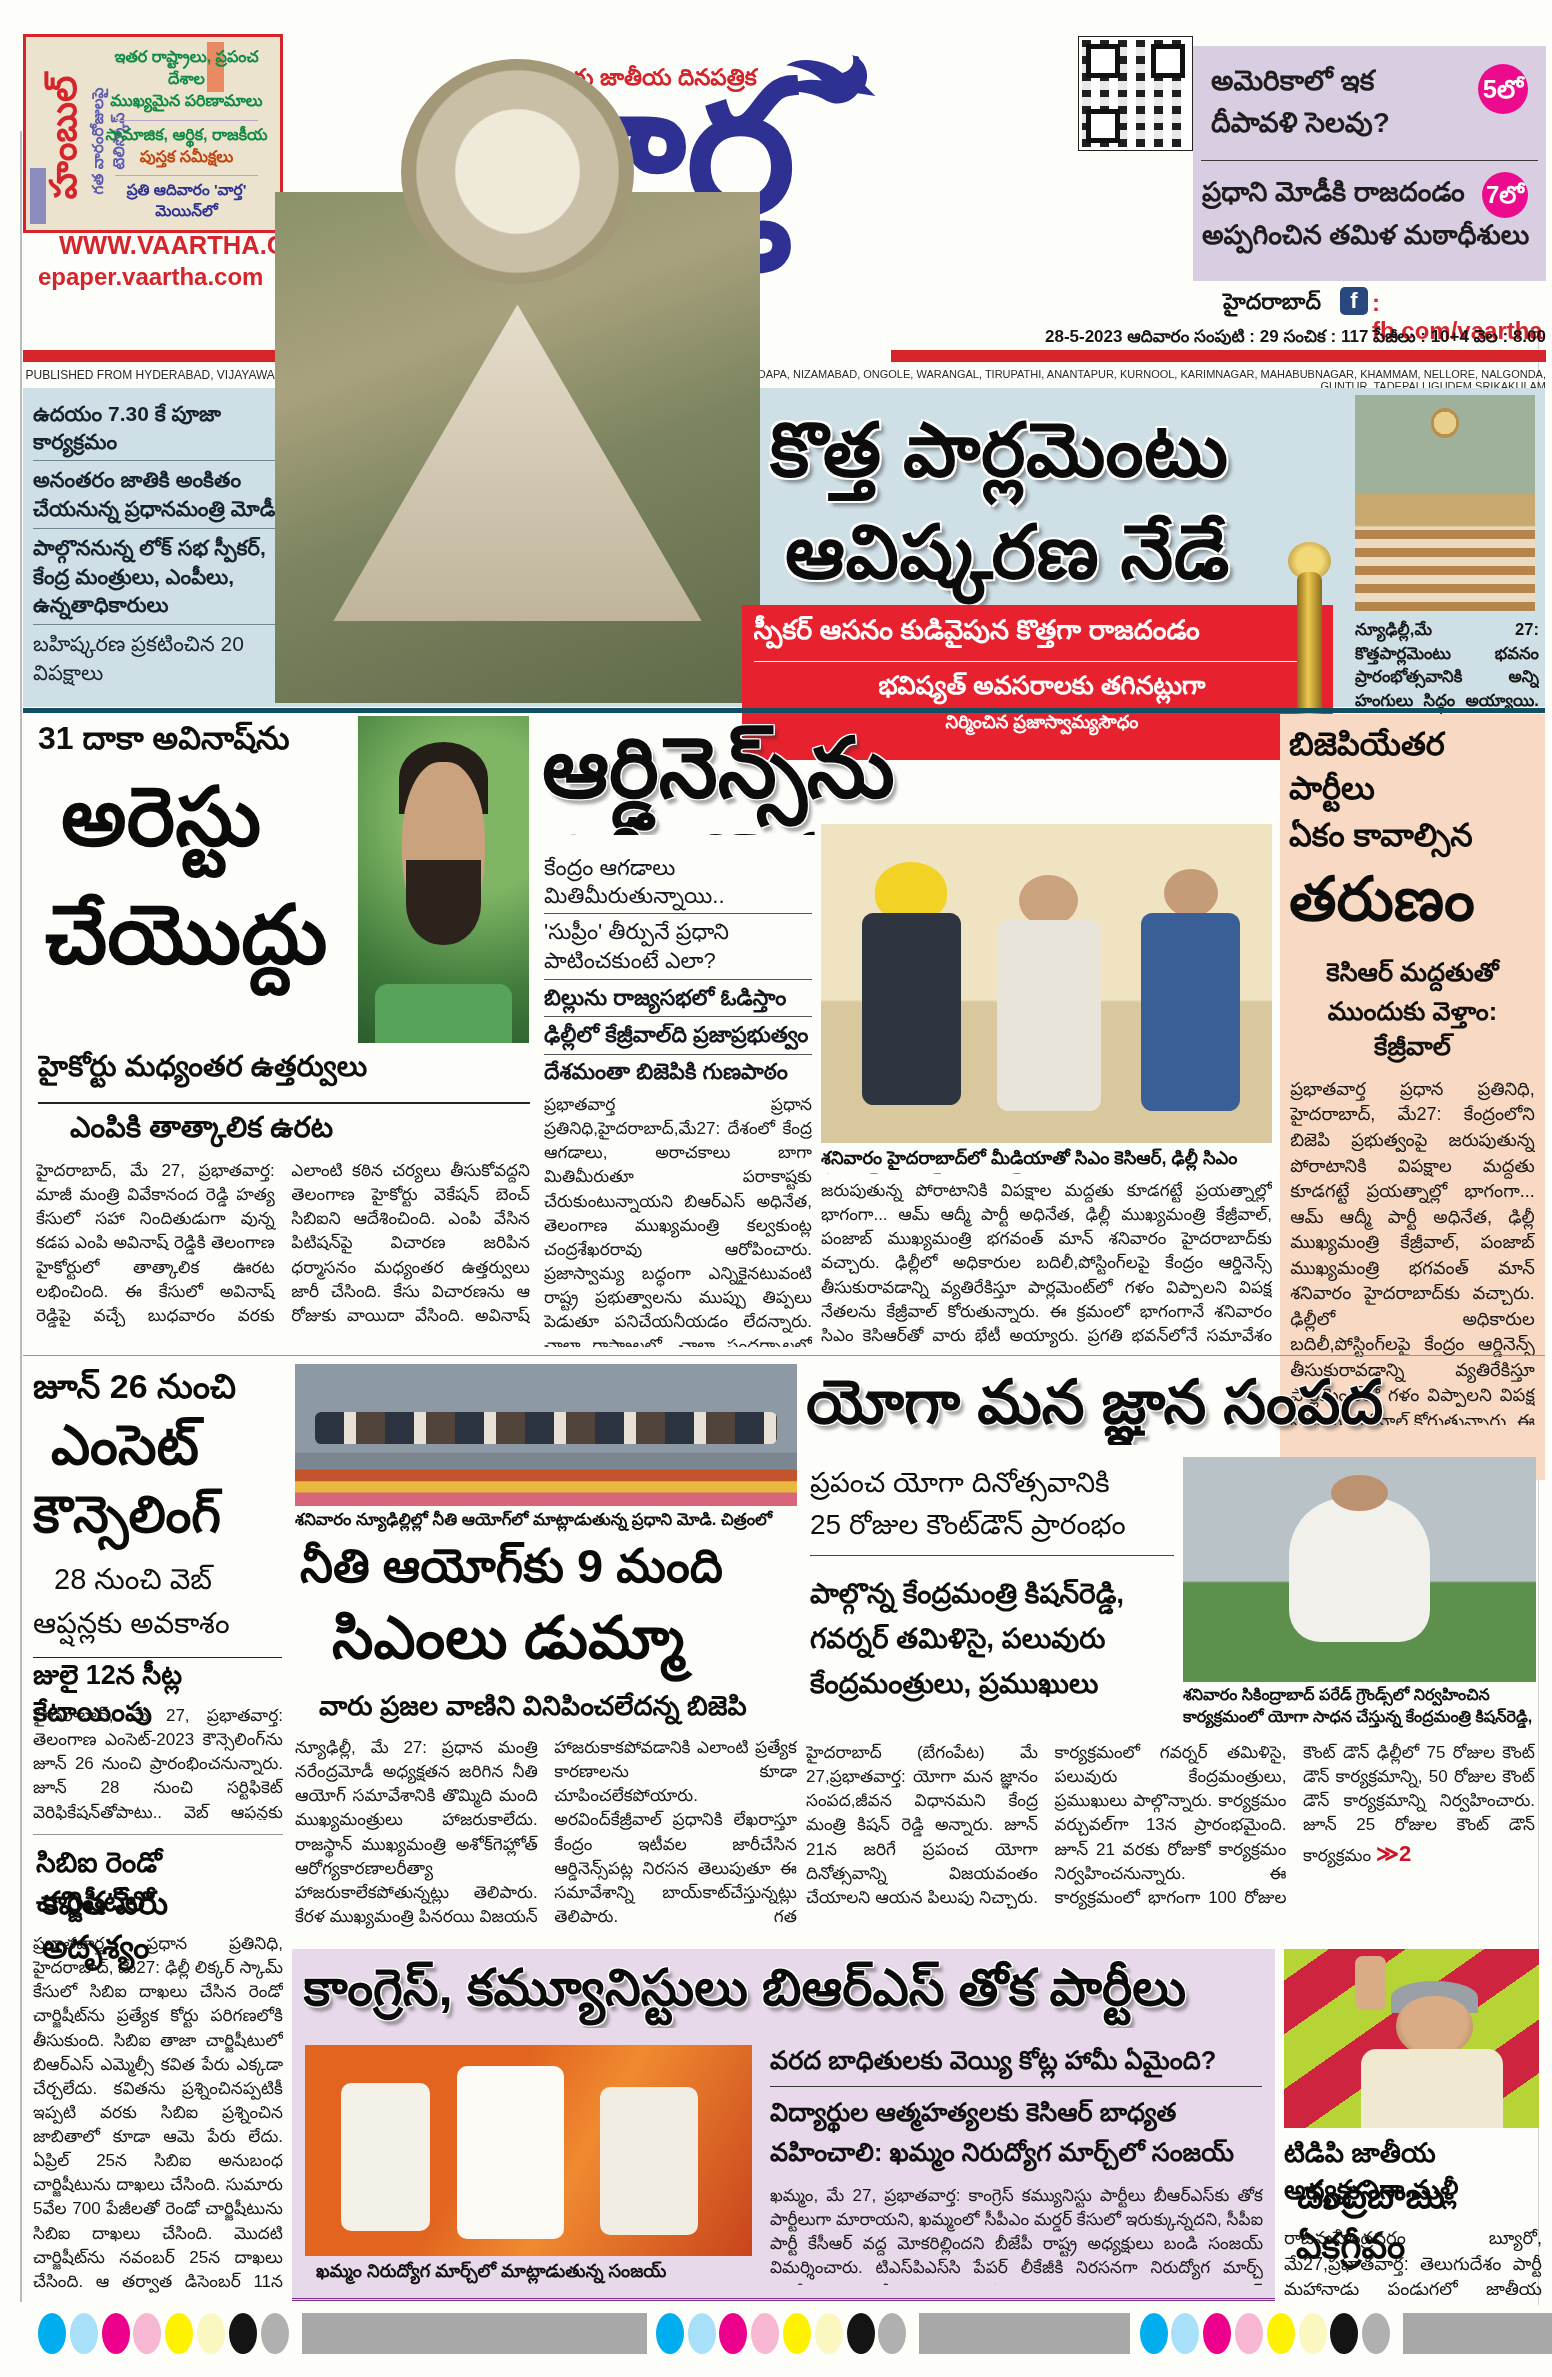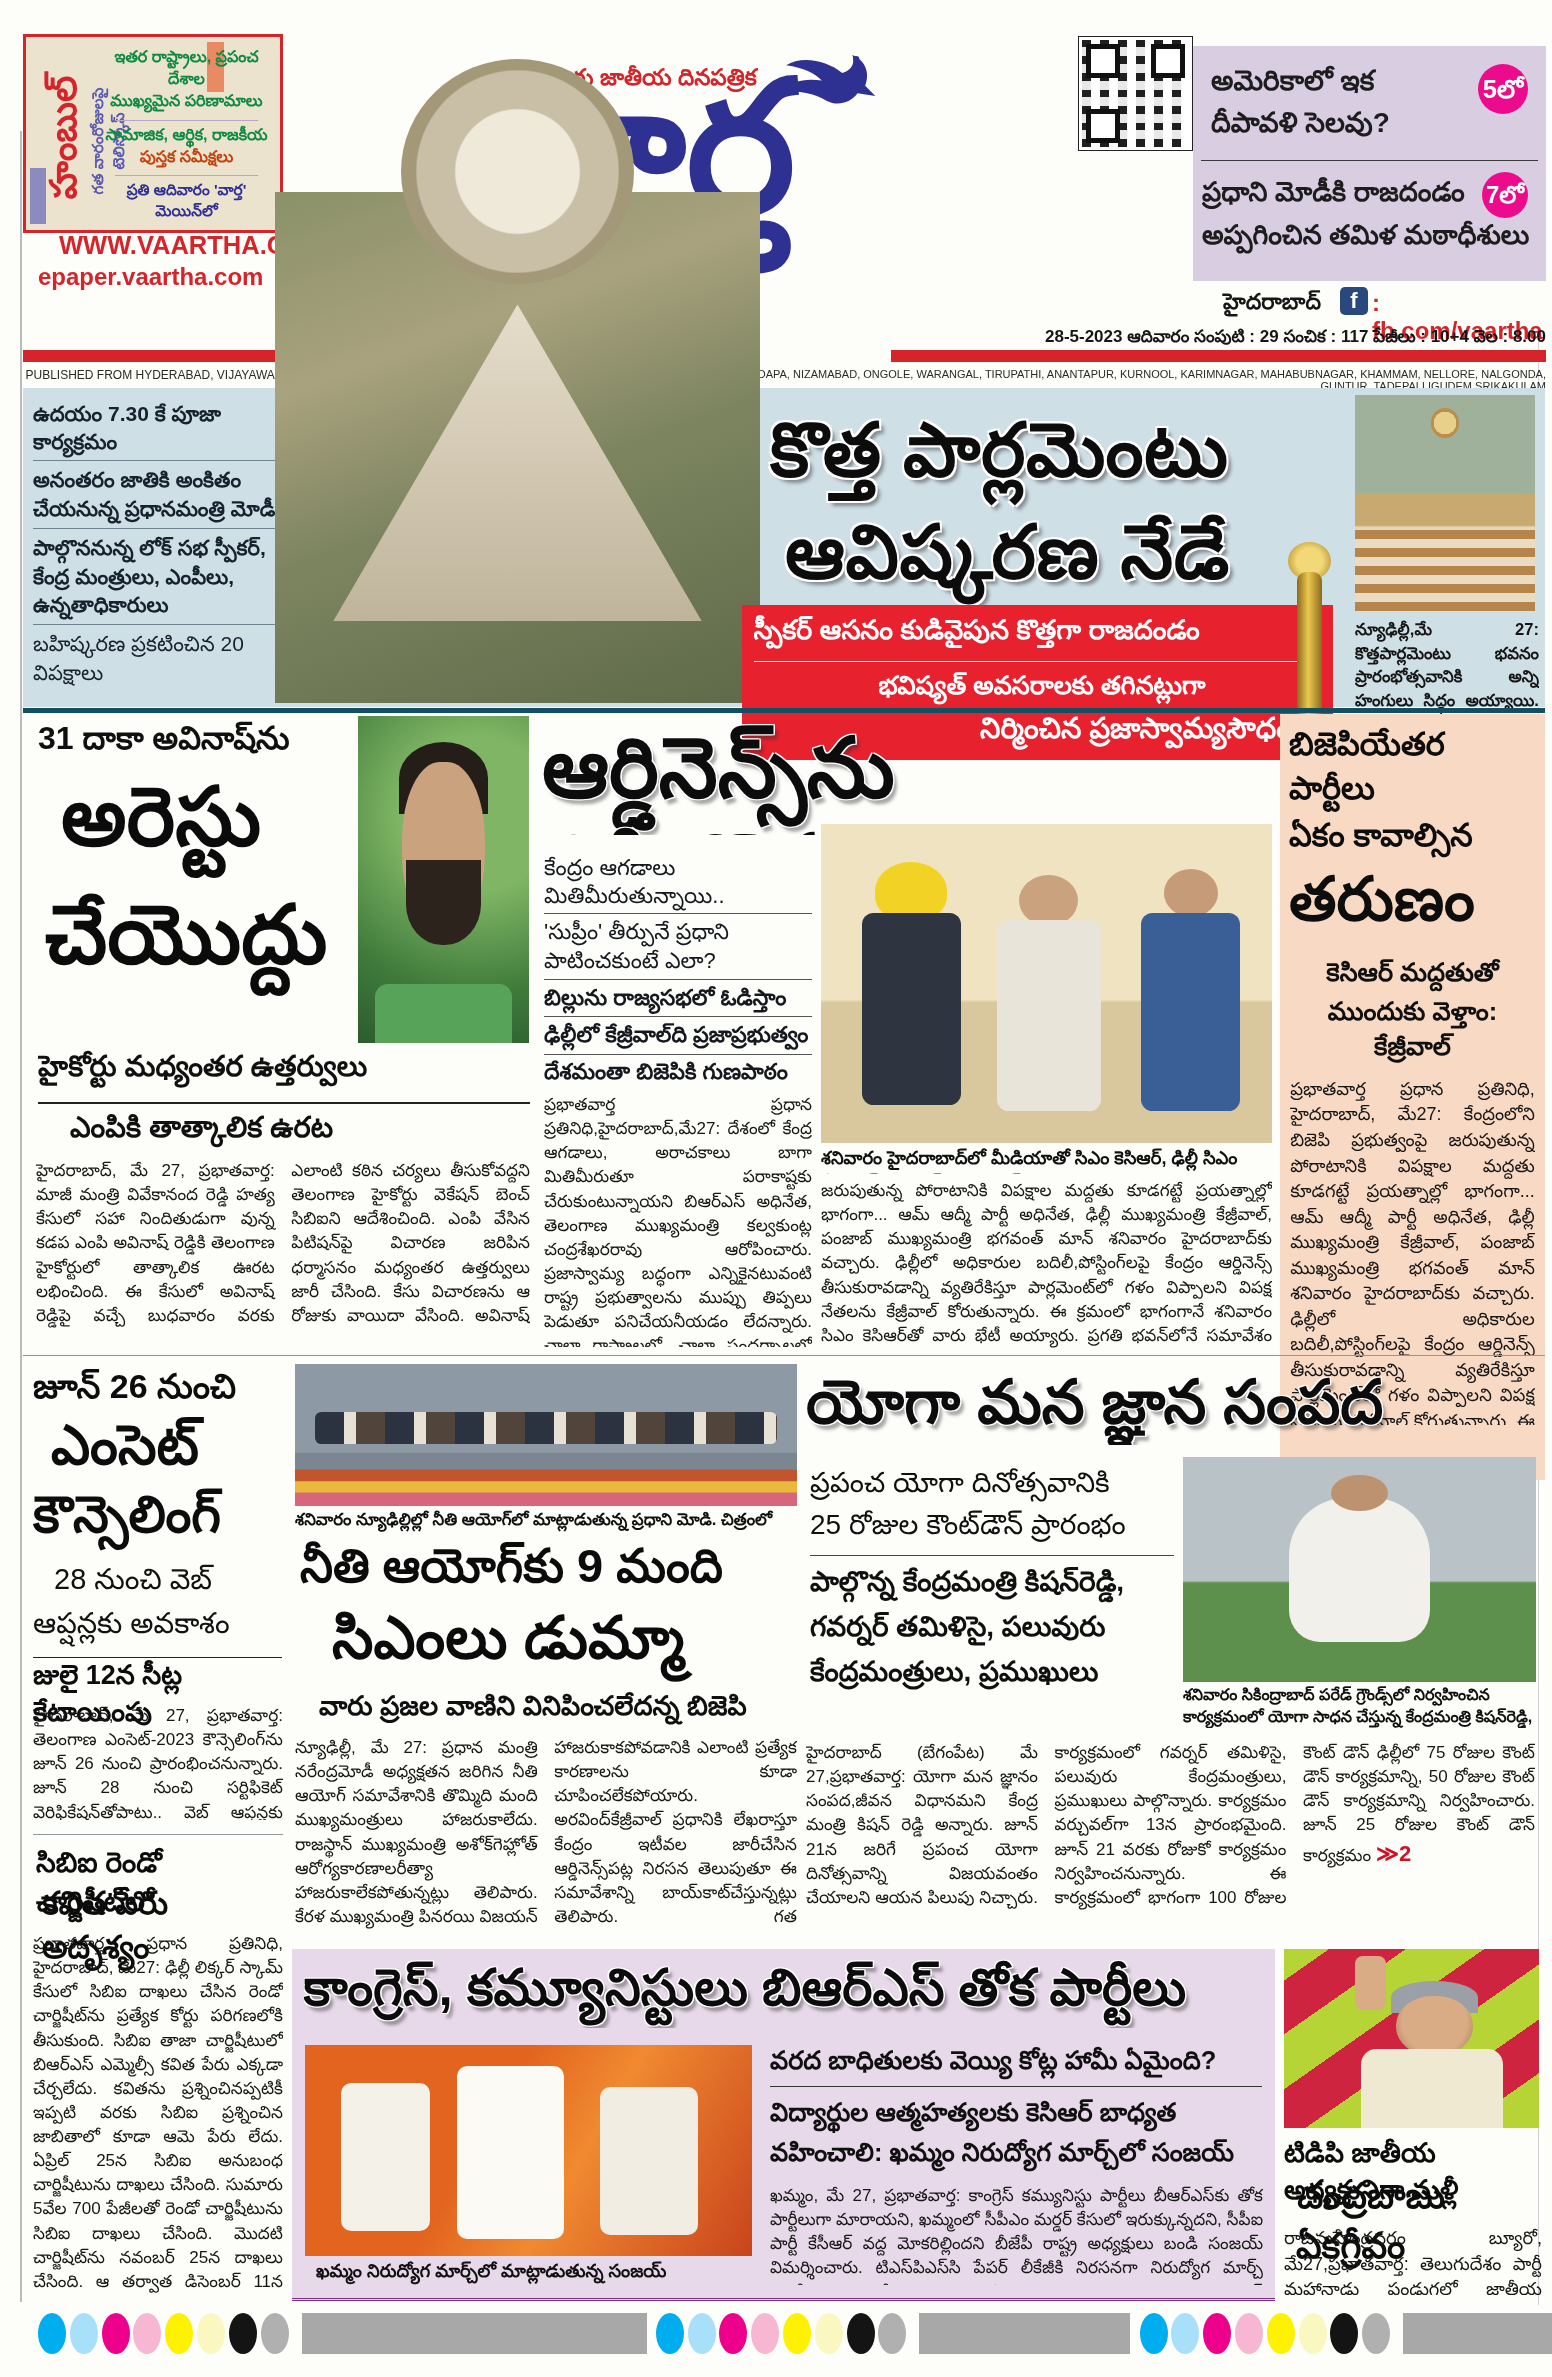--- a/index.html
+++ b/index.html
@@ -149,21 +149,21 @@
     <div class="circ"></div>
     <div class="tri"></div>
   </div>
 
   <div class="abs outhead" style="left:770px;top:409px;width:575px;font-size:75px;line-height:1.1;">కొత్త పార్లమెంటు</div>
   <div class="abs outhead" style="left:785px;top:511px;width:575px;font-size:75px;line-height:1.1;">ఆవిష్కరణ నేడే</div>
 
   <div class="abs" style="left:742px;top:605px;width:591px;height:155px;background:#e8212e;color:#fff;">
     <div class="abs ov" style="left:11.5px;top:10.2px;width:549px;font-size:27px;font-weight:bold;border-bottom:1.9px solid #fff;padding-bottom:9px;">స్పీకర్ ఆసనం కుడివైపున కొత్తగా రాజదండం</div>
     <div class="abs ov" style="left:51px;top:66px;width:498px;font-size:25.5px;font-weight:bold;text-align:center;">భవిష్యత్ అవసరాలకు తగినట్లుగా</div>
-    <div class="abs ov" style="left:51px;top:107px;width:498px;font-size:29px;font-weight:bold;text-align:right;">నిర్మించిన ప్రజాస్వామ్యసౌధం</div>
+    <div class="abs ov" style="left:51px;top:107px;width:498px;font-size:18px;font-weight:bold;text-align:center;">నిర్మించిన ప్రజాస్వామ్యసౌధం</div>
   </div>
 
   <div class="abs ph-sengol" style="left:1271px;top:530px;width:77px;height:192px;">
     <div class="sengol-knob"></div>
       <div class="sengol-shaft"></div>
   </div>
 
   <div class="abs ph ph-chamber" style="left:1355px;top:395px;width:180px;height:217px;">
     <div class="emb"></div>
       <div class="rows"></div>
@@ -252,21 +252,21 @@
   <div class="abs ov" style="left:332px;top:1604px;width:460px;font-size:59px;font-weight:bold;color:#0b0b0b;">సిఎంలు డుమ్మా</div>
   <div class="abs ov" style="left:319px;top:1691px;width:473px;font-size:27px;font-weight:bold;color:#101010;">వారు ప్రజల వాణిని వినిపించలేదన్న బిజెపి</div>
   <div class="abs body-sm" style="left:295px;top:1736px;width:502px;height:204px;column-count:2;column-gap:16.6px;">
     <span>న్యూఢిల్లీ, మే 27: ప్రధాన మంత్రి నరేంద్రమోడీ అధ్యక్షతన జరిగిన నీతి ఆయోగ్ సమావేశానికి తొమ్మిది మంది ముఖ్యమంత్రులు హాజరుకాలేదు. రాజస్థాన్ ముఖ్యమంత్రి అశోక్‌గెహ్లోత్ ఆరోగ్యకారణాలరీత్యా హాజరుకాలేకపోతున్నట్లు తెలిపారు. కేరళ ముఖ్యమంత్రి పినరయి విజయన్ హాజరుకాకపోవడానికి ఎలాంటి ప్రత్యేక కారణాలను కూడా చూపించలేకపోయారు. అరవింద్‌కేజ్రీవాల్ ప్రధానికి లేఖరాస్తూ కేంద్రం ఇటీవల జారీచేసిన ఆర్డినెన్స్‌పట్ల నిరసన తెలుపుతూ ఈ సమావేశాన్ని బాయ్‌కాట్‌చేస్తున్నట్లు తెలిపారు. గత సమావేశాల్లోముఖ్యమంత్రులు గైర్హాజరైన సందర్భాలు గతంలోనూ ఉన్నాయి. బీహార్ ముఖ్యమంత్రి నితీష్ కుమార్ కూడా హాజరుకాలేదు.</span> 
   </div>
 
   <div class="abs blkhead ov" style="left:806px;top:1367px;width:728px;height:78px;font-size:61px;">యోగా మన జ్ఞాన సంపద</div>
   <div class="abs ov" style="left:810px;top:1462px;width:364px;height:268px;">
     <div style="font-size:28px;color:#101010;line-height:1.5;">ప్రపంచ యోగా దినోత్సవానికి</div>
     <div style="font-size:28px;color:#101010;line-height:1.5;border-bottom:1.9px solid #444;padding-bottom:9px;">25 రోజుల కౌంట్‌డౌన్ ప్రారంభం</div>
-    <div style="font-size:28px;font-weight:bold;color:#101010;line-height:1.6;margin-top:4px;">పాల్గొన్న కేంద్రమంత్రి కిషన్‌రెడ్డి,</div>
+    <div style="font-size:28px;font-weight:bold;color:#101010;line-height:1.6;margin-top:16px;">పాల్గొన్న కేంద్రమంత్రి కిషన్‌రెడ్డి,</div>
     <div style="font-size:28px;font-weight:bold;color:#101010;line-height:1.6;">గవర్నర్ తమిళిసై, పలువురు</div>
     <div style="font-size:28px;font-weight:bold;color:#101010;line-height:1.6;">కేంద్రమంత్రులు, ప్రముఖులు</div>
   </div>
   <div class="abs ph ph-yoga" style="left:1183px;top:1457px;width:353px;height:225px;">
       <div class="fig"></div>
       <div class="head"></div>
     </div>
   <div class="abs cap ov" style="left:1183px;top:1686px;width:353px;height:42px;font-size:16px;">శనివారం సికింద్రాబాద్ పరేడ్ గ్రౌండ్స్‌లో నిర్వహించిన కార్యక్రమంలో యోగా సాధన చేస్తున్న కేంద్రమంత్రి కిషన్‌రెడ్డి, గవర్నర్ తమిళిసై</div>
   <div class="abs body-sm" style="left:806px;top:1741px;width:729px;height:199px;column-count:3;column-gap:16.6px;">
     <span>హైదరాబాద్ (బేగంపేట) మే 27,ప్రభాతవార్త: యోగా మన జ్ఞానం సంపద,జీవన విధానమని కేంద్ర మంత్రి కిషన్ రెడ్డి అన్నారు. జూన్ 21న జరిగే ప్రపంచ యోగా దినోత్సవాన్ని విజయవంతం చేయాలని ఆయన పిలుపు నిచ్చారు. కార్యక్రమంలో గవర్నర్ తమిళిసై, పలువురు కేంద్రమంత్రులు, ప్రముఖులు పాల్గొన్నారు. కార్యక్రమం వర్చువల్‌గా 13న ప్రారంభమైంది. జూన్ 21 వరకు రోజుకో కార్యక్రమం నిర్వహించనున్నారు. ఈ కార్యక్రమంలో భాగంగా 100 రోజుల కౌంట్ డౌన్ ఢిల్లీలో 75 రోజుల కౌంట్ డౌన్ కార్యక్రమాన్ని, 50 రోజుల కౌంట్ డౌన్ కార్యక్రమాన్ని నిర్వహించారు. జూన్ 25 రోజుల కౌంట్ డౌన్ కార్యక్రమం</span> <span class="more">≫2</span>

